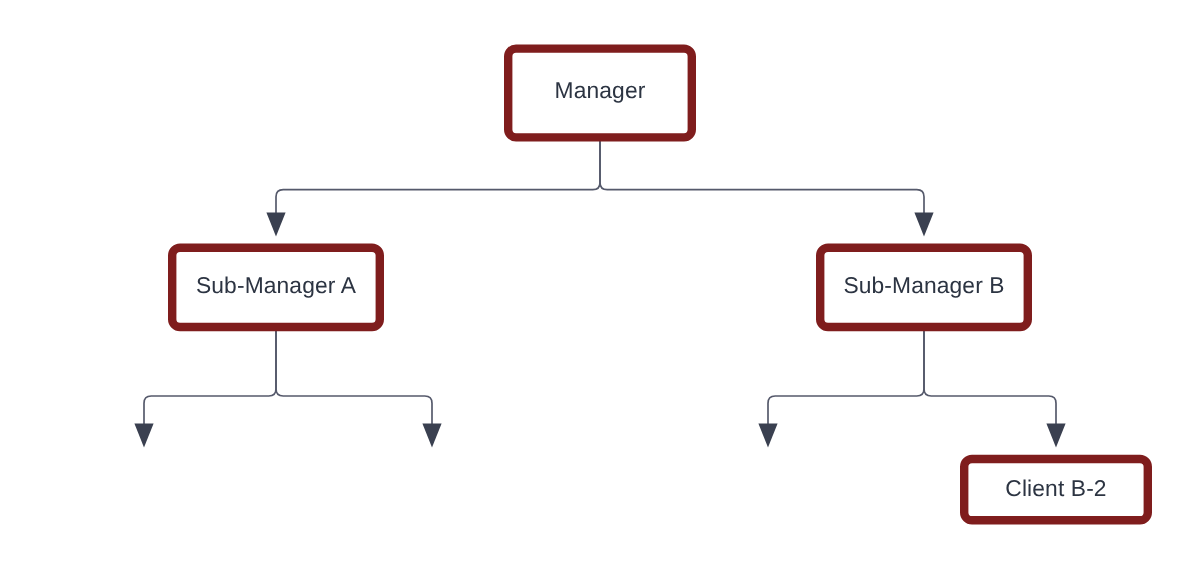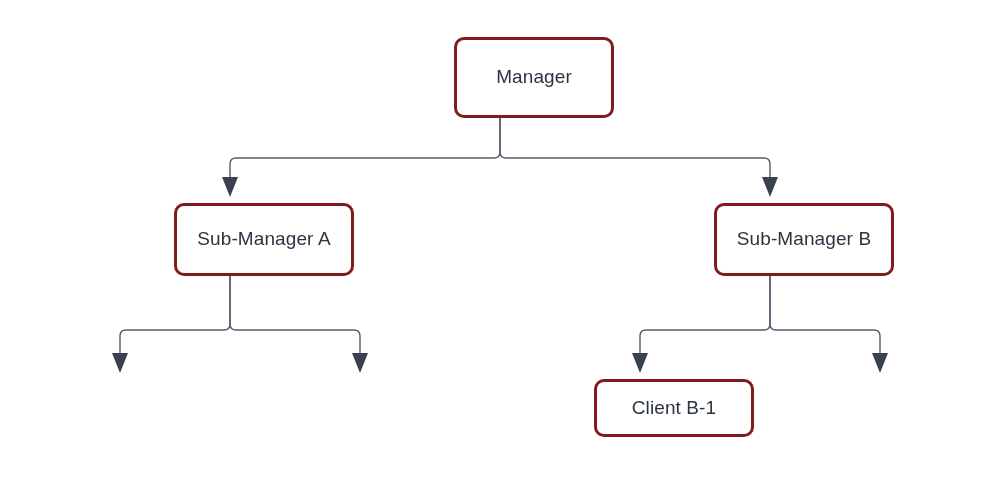--- a/index.html
+++ b/index.html
@@ -22,32 +22,31 @@
     position: absolute;
     top: 0;
     left: 0;
     width: 1000px;
     height: 480px;
   }
   .node-box {
     position: absolute;
     box-sizing: border-box;
     background: #ffffff;
-    border: 3px solid #7f1d1d;
+    border: 7px solid #7f1d1d;
     border-radius: 10px;
     display: flex;
     align-items: center;
     justify-content: center;
     color: #2c3442;
     font-family: "Liberation Sans", sans-serif;
     font-size: 19px;
     line-height: 1.2;
     letter-spacing: 0.1px;
     white-space: nowrap;
-    margin-left: 34px;
   }
   .node-label {
     color: #2c3442;
     pointer-events: none;
   }
   .edge-path {
     fill: none;
     stroke: #55596b;
     stroke-width: 1.4;
     stroke-linecap: round;
@@ -91,18 +90,18 @@
   <div class="node-box" style="left:140px; top:203px; width:180px; height:73px;">
     <span class="node-label">Sub-Manager A</span>
   </div>
 
   <div class="node-box" style="left:680px; top:203px; width:180px; height:73px;">
     <span class="node-label">Sub-Manager B</span>
   </div>
 
 
 
-  <div class="node-box" style="left:560px; top:379px; width:160px; height:58px;">
-    <span class="node-label">Client B-1</span>
+
+  <div class="node-box" style="left:800px; top:379px; width:160px; height:58px;">
+    <span class="node-label">Client B-2</span>
   </div>
-
 
 </div>
 
 </body></html>

